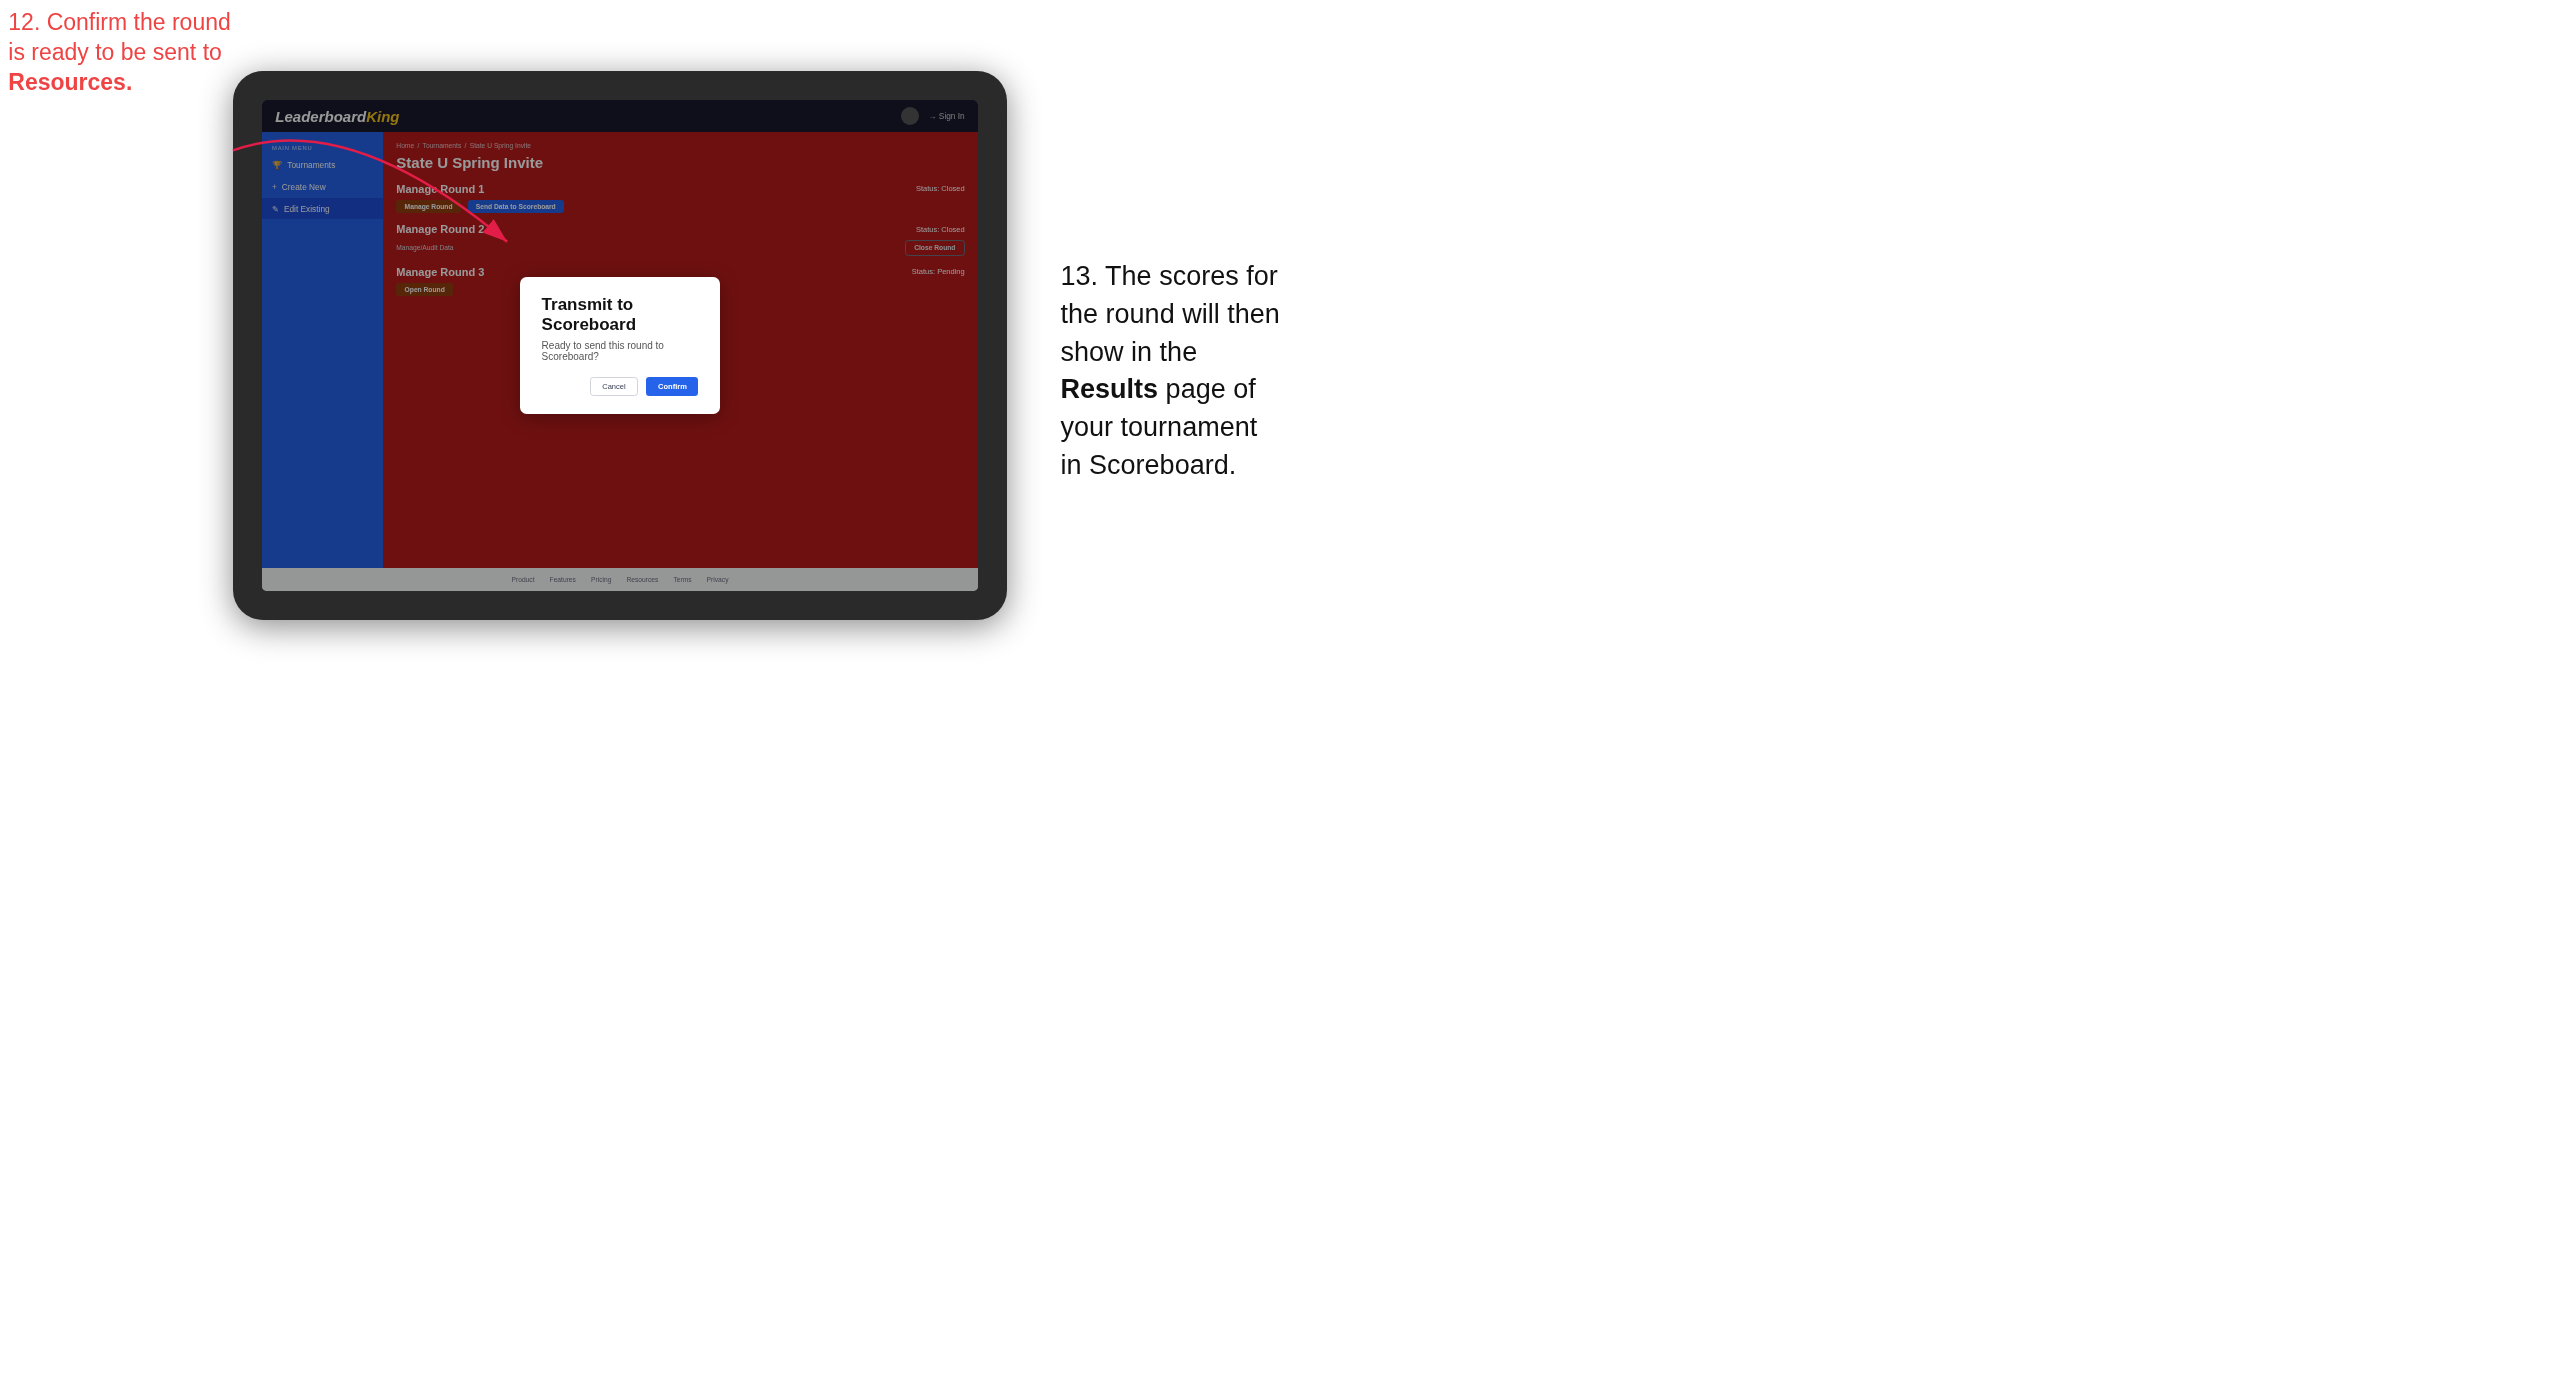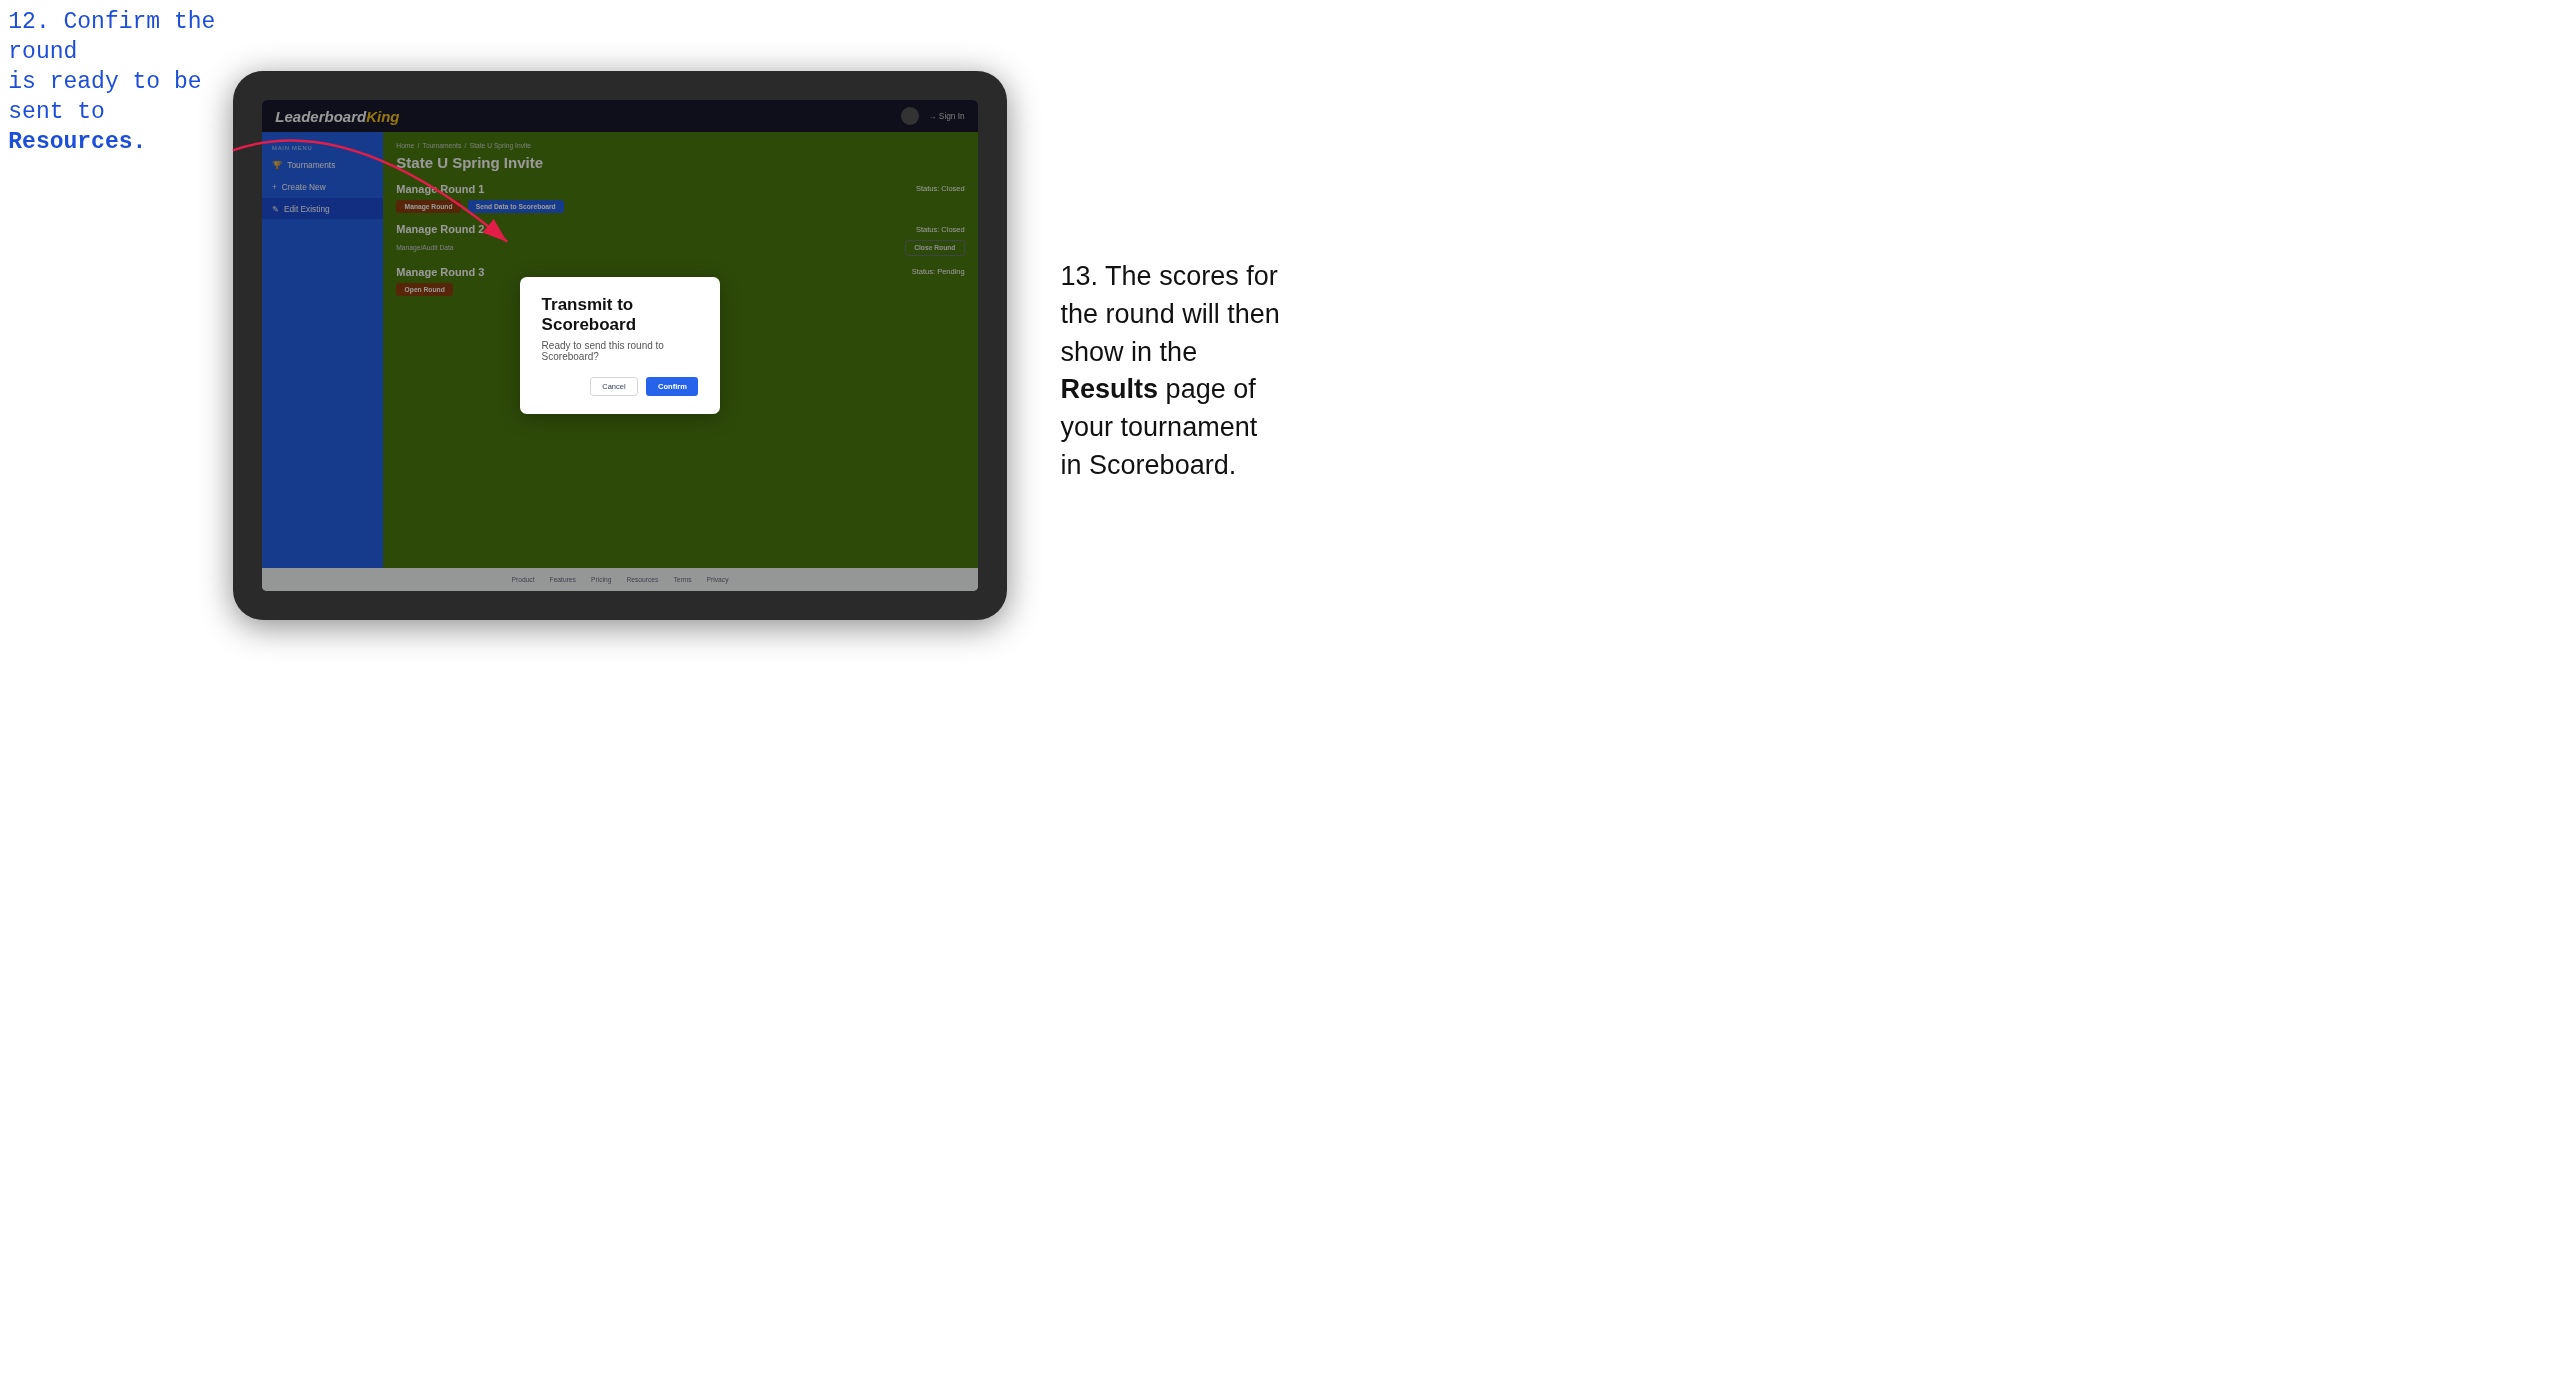--- a/index.html
+++ b/index.html
@@ -12,24 +12,23 @@
       overflow: hidden;
     }
 
     
     .annotation-top {
       position: absolute;
       top: 8.3px;
       left: 8.3px;
       font-size: 23px;
       line-height: 1.3;
-      color: #1d4ed8;
+      color: #ef4444;
       z-index: 100;
       max-width: 233px;
-      font-family: Liberation Mono, monospace;
     }
     .annotation-top strong { font-weight: 900; }
 
     
     .arrow-svg {
       position: absolute;
       top: 42px;
       left: 183px;
       z-index: 99;
       pointer-events: none;
@@ -150,21 +149,21 @@
       background: #1d4ed8;
     }
     .sidebar-icon {
       font-size: 8.3px;
       opacity: 0.9;
     }
 
     
     .content {
       flex: 1;
-      background: #4d7c0f;
+      background: #b91c1c;
       overflow-y: auto;
       padding: 10px 13.3px;
     }
 
     .breadcrumb {
       font-size: 6.7px;
       color: #e5e7eb;
       margin-bottom: 5px;
       display: flex;
       gap: 3.3px;

